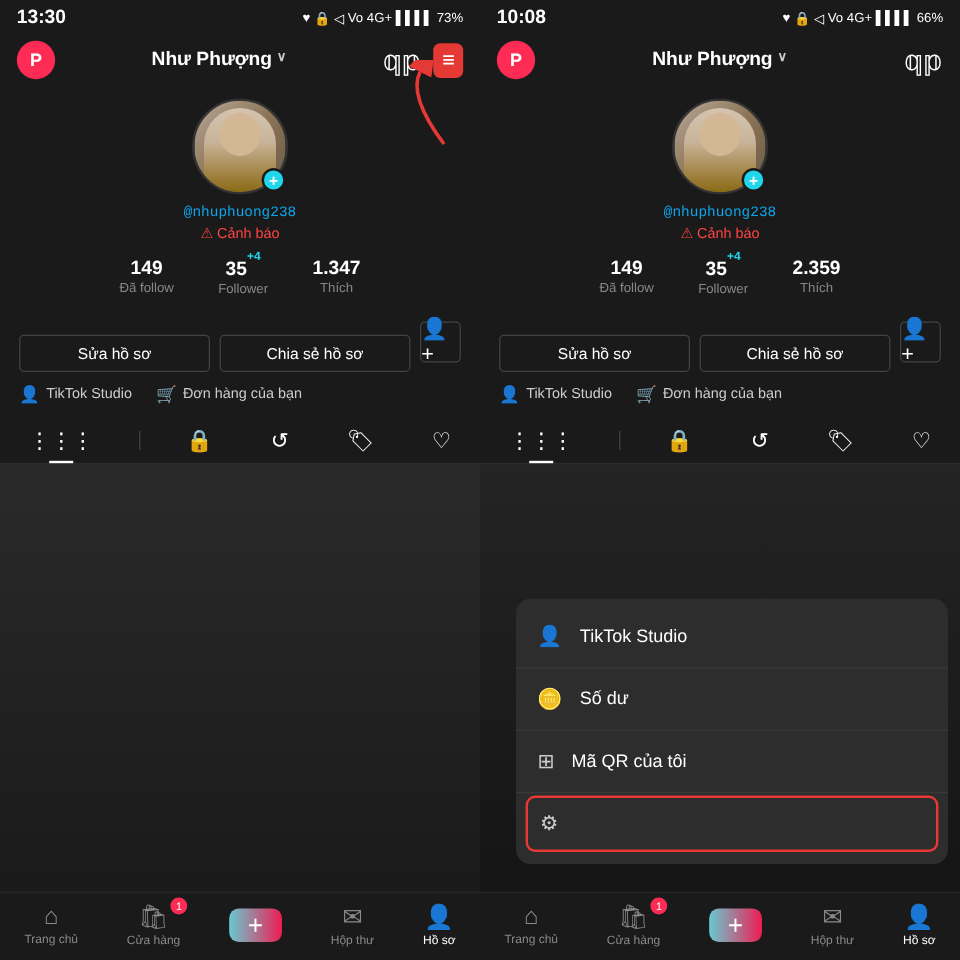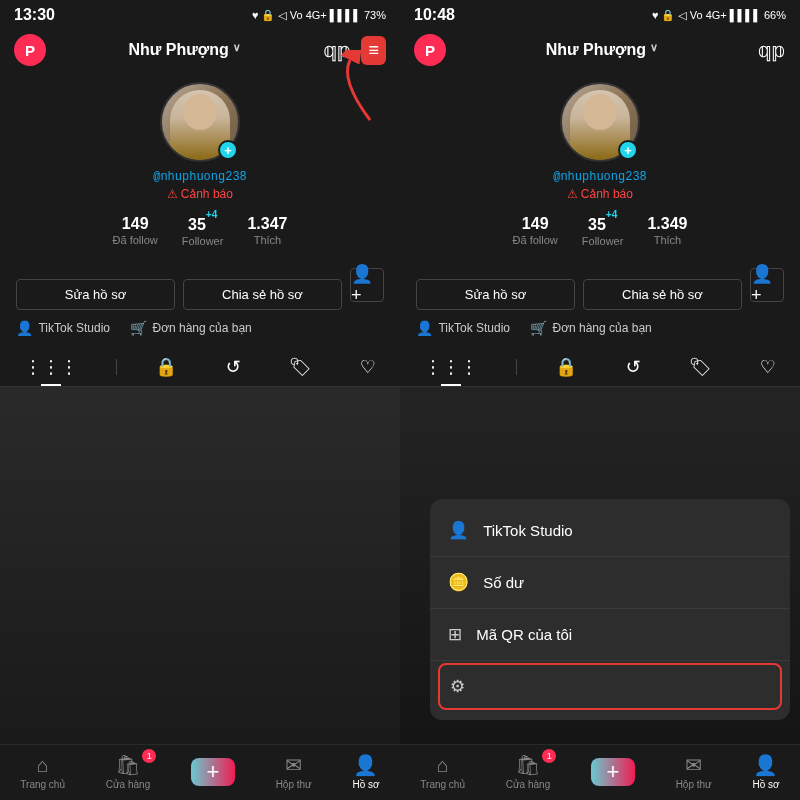--- a/index.html
+++ b/index.html
@@ -76,21 +76,21 @@
       font-size: 11px;
       color: #ccc;
     }
     .nav-right-icons {
       display: flex;
       align-items: center;
       gap: 10px;
     }
     .icon-btn {
       color: #fff;
-      font-size: 20px;
+      font-size: 23px;
       cursor: pointer;
     }
     .hamburger-btn {
       background: #e53935;
       border-radius: 6px;
       padding: 4px 7px;
       color: #fff;
       font-size: 18px;
       cursor: pointer;
     }
@@ -163,21 +163,21 @@
       display: flex;
       align-items: center;
       gap: 3px;
       margin-bottom: 8px;
     }
 
     
     .stats-row {
       display: flex;
       justify-content: center;
-      gap: 24px;
+      gap: 37px;
       margin-bottom: 12px;
     }
     .stat-item {
       display: flex;
       flex-direction: column;
       align-items: center;
     }
     .stat-value {
       color: #fff;
       font-size: 16px;
@@ -514,21 +514,21 @@
     <div class="bottom-nav-item">
       <span class="bottom-nav-icon active">👤</span>
       <span class="bottom-nav-label active">Hồ sơ</span>
     </div>
   </div>
 </div>
 
 <div class="phone-panel right-panel">
 
   <div class="status-bar">
-    <span class="status-time">10:48</span>
+    <span class="status-time">10:08</span>
     <div class="status-icons">
       <span>♥</span>
       <span>🔒</span>
       <span>◁</span>
       <span>Vo 4G+</span>
       <span>▌▌▌▌</span>
       <span>66%</span>
     </div>
   </div>
 
@@ -566,21 +566,21 @@
       <span class="stat-value">149</span>
       <span class="stat-label">Đã follow</span>
     </div>
     <div class="stat-item">
       <span class="stat-value">
         35<sup style="color:#20d5ec;font-size:10px;position:relative;top:-6px">+4</sup>
       </span>
       <span class="stat-label">Follower</span>
     </div>
     <div class="stat-item">
-      <span class="stat-value">1.349</span>
+      <span class="stat-value">2.359</span>
       <span class="stat-label">Thích</span>
     </div>
   </div>
 
   <div class="action-buttons">
     <button class="action-btn">Sửa hồ sơ</button>
     <button class="action-btn">Chia sẻ hồ sơ</button>
     <div class="add-friend-btn">
       <span>👤+</span>
     </div>

